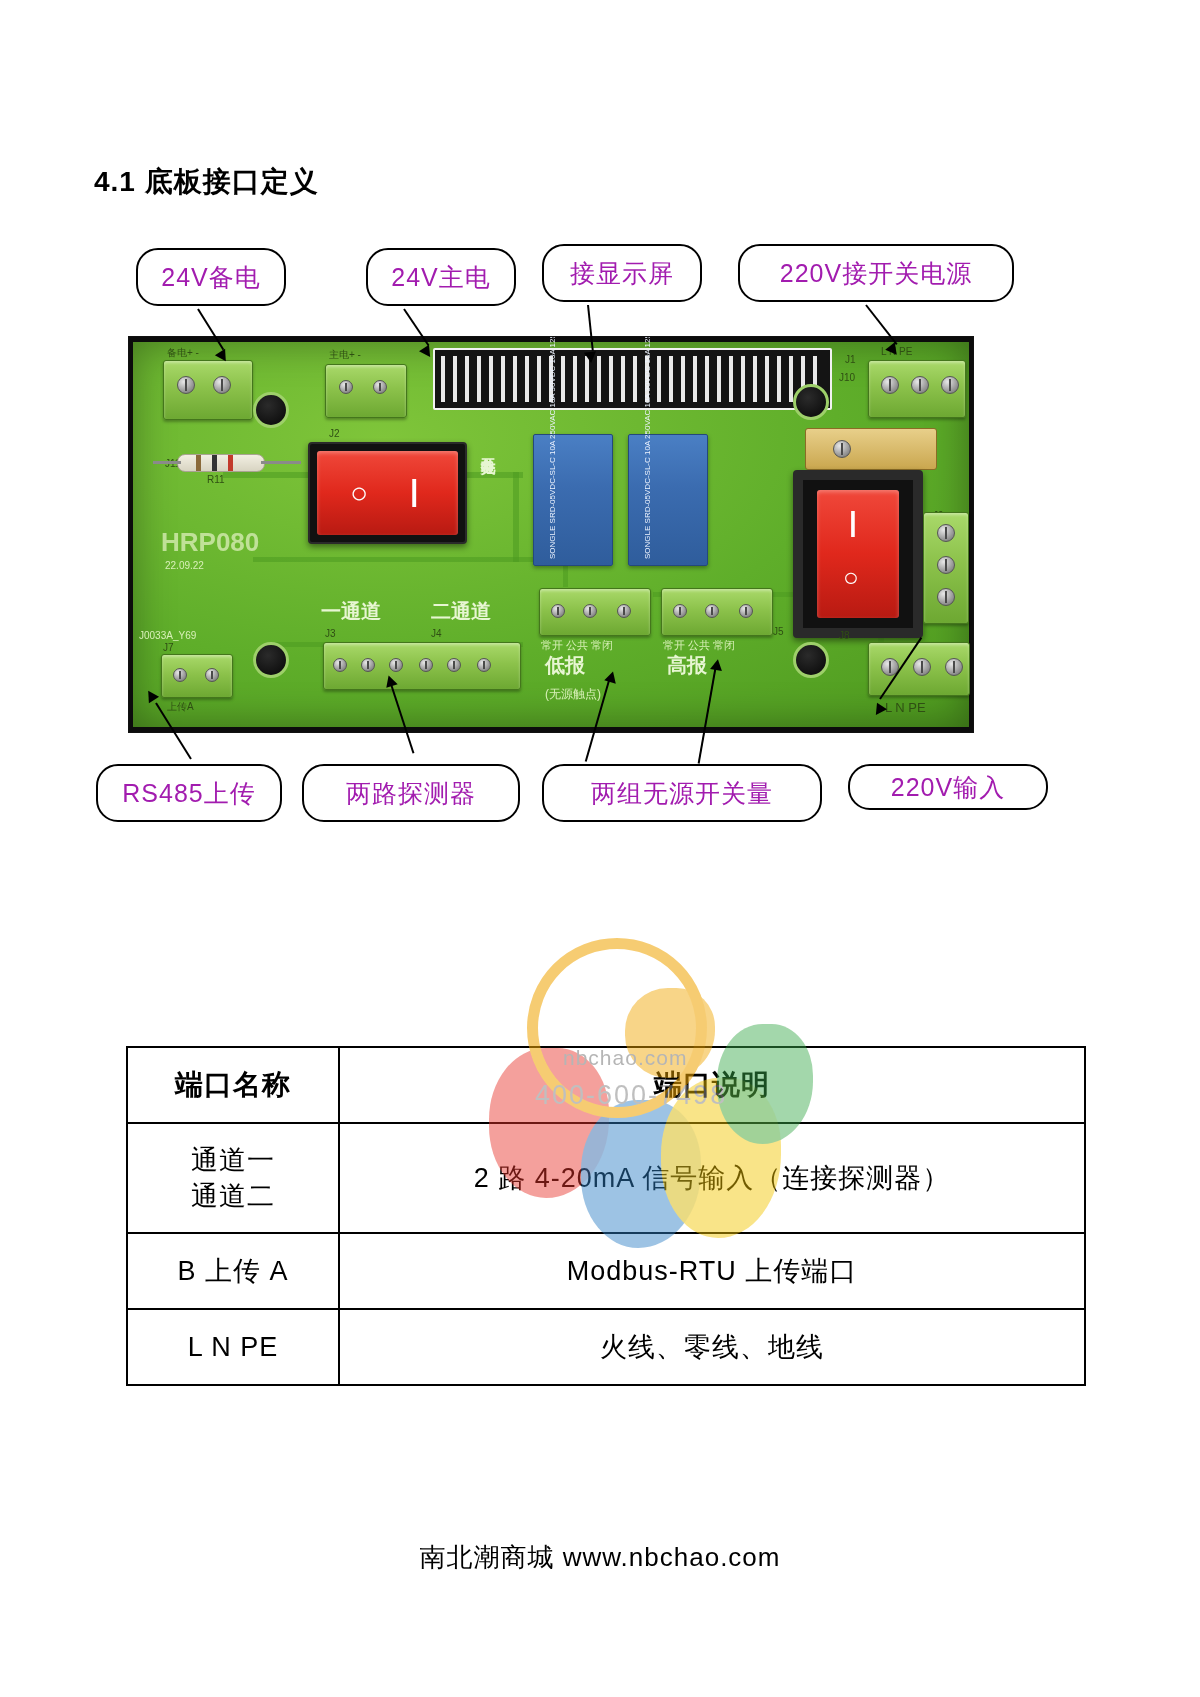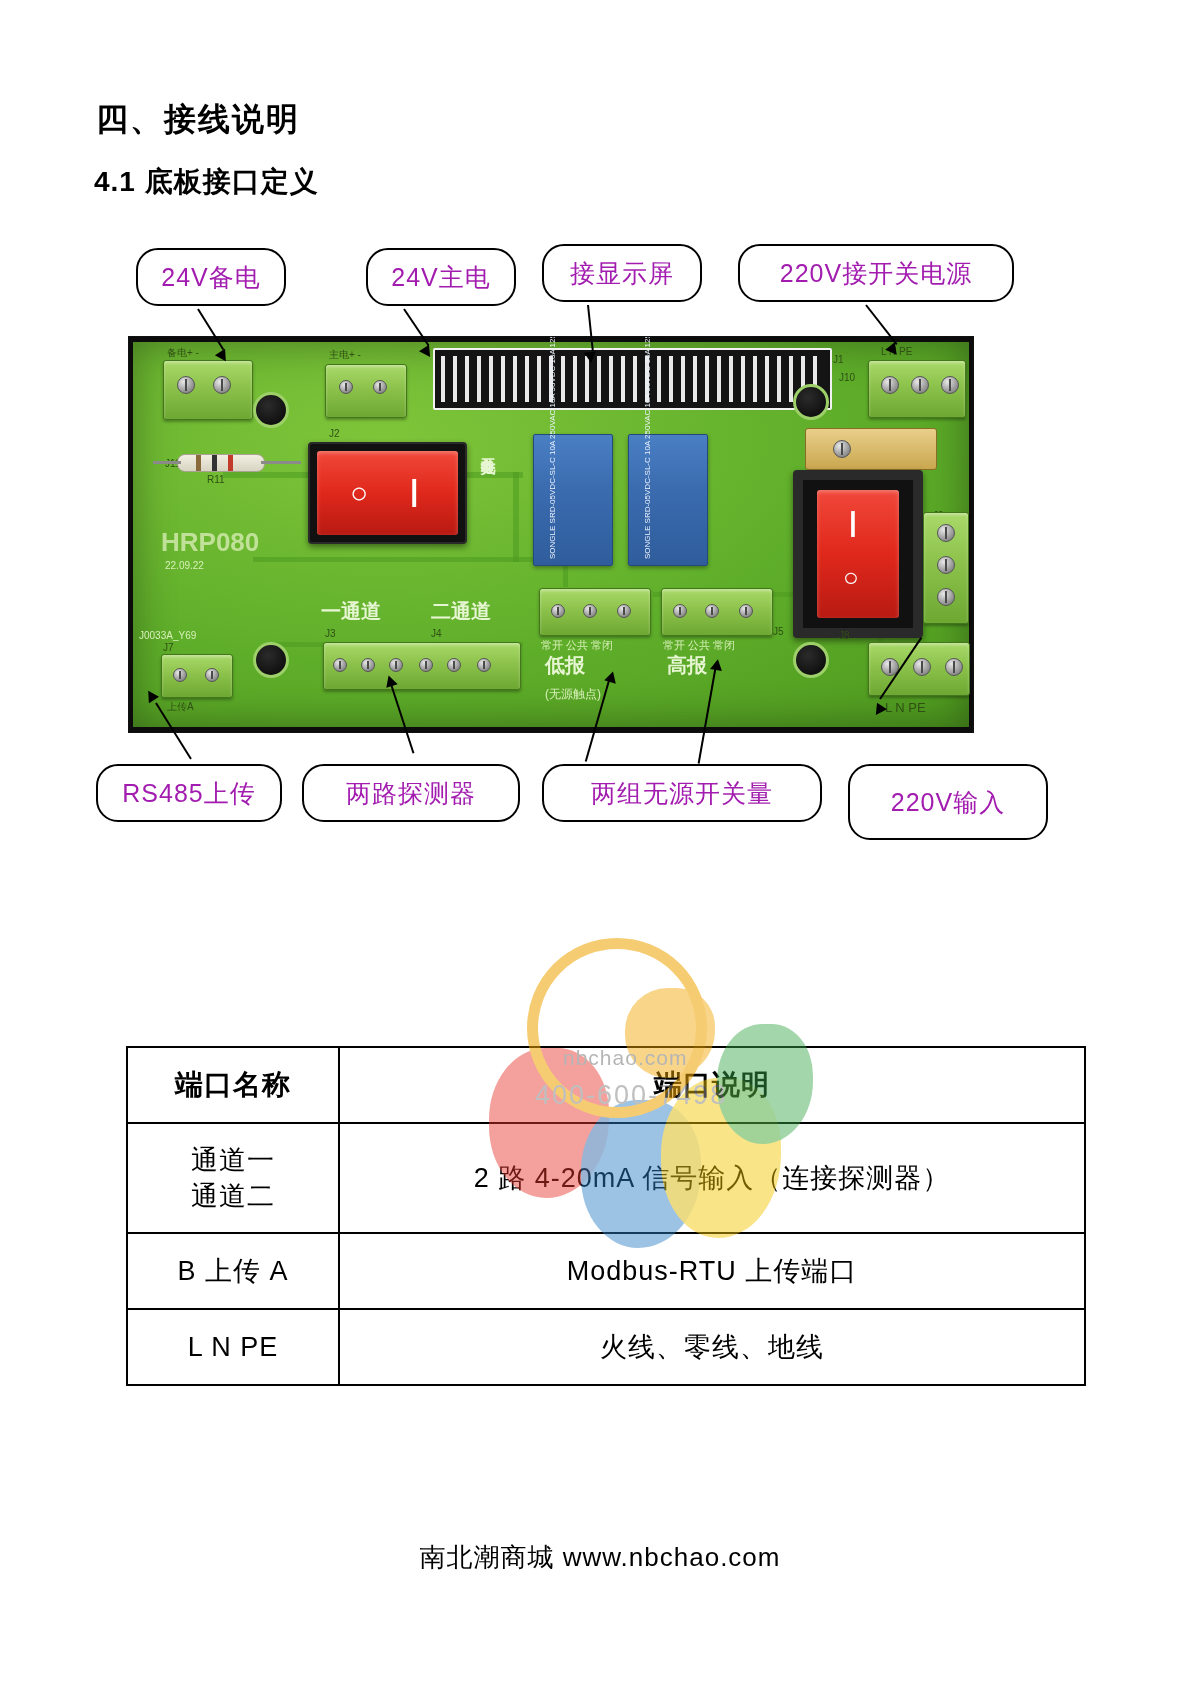--- a/index.html
+++ b/index.html
@@ -319,21 +319,20 @@
     text-align: center;
     font-size: 26px;
     letter-spacing: 1px;
   }
 </style>
 </head>
 <body>
 
 <div class="page">
 
-  <div class="h-section">四、接线说明</div>
   <div class="h-sub">4.1 底板接口定义</div>
 
   <div class="figure">
 
     <div class="board-photo">
       <div class="pcb">
 
         <div class="trace" style="left:90px; top:130px; width:300px; height:6px;"></div>
         <div class="trace" style="left:380px; top:130px; width:6px; height:90px;"></div>
         <div class="trace" style="left:120px; top:215px; width:280px; height:5px;"></div>
@@ -350,21 +349,21 @@
 
         <div class="term" style="left:192px; top:22px; width:80px; height:52px;"></div>
         <div class="screw sm" style="left:206px; top:38px;"></div>
         <div class="screw sm" style="left:240px; top:38px;"></div>
         <div class="pcb-silk dark" style="left:196px; top:6px;">主电+ -</div>
         <div class="pcb-silk dark" style="left:196px; top:86px;">J2</div>
 
         <div class="header-conn" style="left:300px; top:6px; width:395px; height:58px;">
           <div class="header-pins"></div>
         </div>
-        <div class="pcb-silk dark" style="left:700px; top:12px;">J1</div>
+        <div class="pcb-silk dark" style="left:700px; top:12px;padding-left:12px;">J1</div>
 
         <div class="term" style="left:735px; top:18px; width:96px; height:56px;"></div>
         <div class="screw" style="left:748px; top:34px;"></div>
         <div class="screw" style="left:778px; top:34px;"></div>
         <div class="screw" style="left:808px; top:34px;"></div>
         <div class="pcb-silk dark" style="left:706px; top:30px;">J10</div>
         <div class="pcb-silk dark" style="left:748px; top:4px;">L N PE</div>
 
         <div class="pcb-silk big" style="left:28px; top:185px;">HRP080</div>
         <div class="pcb-silk" style="left:32px; top:218px;">22.09.22</div>
@@ -458,21 +457,21 @@
     </div>
 
     <div class="callout" style="left:46px; top:20px; width:150px; height:58px;">24V备电</div>
     <div class="callout" style="left:256px; top:20px; width:150px; height:58px;margin-left:20px;">24V主电</div>
     <div class="callout" style="left:452px; top:16px; width:160px; height:58px;">接显示屏</div>
     <div class="callout" style="left:648px; top:16px; width:276px; height:58px;">220V接开关电源</div>
 
     <div class="callout" style="left:6px; top:536px; width:186px; height:58px;">RS485上传</div>
     <div class="callout" style="left:212px; top:536px; width:218px; height:58px;">两路探测器</div>
     <div class="callout" style="left:452px; top:536px; width:280px; height:58px;">两组无源开关量</div>
-    <div class="callout" style="left:758px; top:536px; width:200px; height:76px;">220V输入</div>
+    <div class="callout" style="left:758px; top:536px; width:200px; height:46px;">220V输入</div>
 
     <div class="leader" style="left:108px; top:80px; width:48px; transform: rotate(58deg);"></div>
     <div class="arrowhead" style="left:130px; top:118px; transform: rotate(58deg);"></div>
 
     <div class="leader" style="left:314px; top:80px; width:44px; transform: rotate(56deg);"></div>
     <div class="arrowhead" style="left:334px; top:114px; transform: rotate(56deg);"></div>
 
     <div class="leader" style="left:498px; top:76px; width:46px; transform: rotate(84deg);"></div>
     <div class="arrowhead" style="left:500px; top:118px; transform: rotate(84deg);"></div>
 

